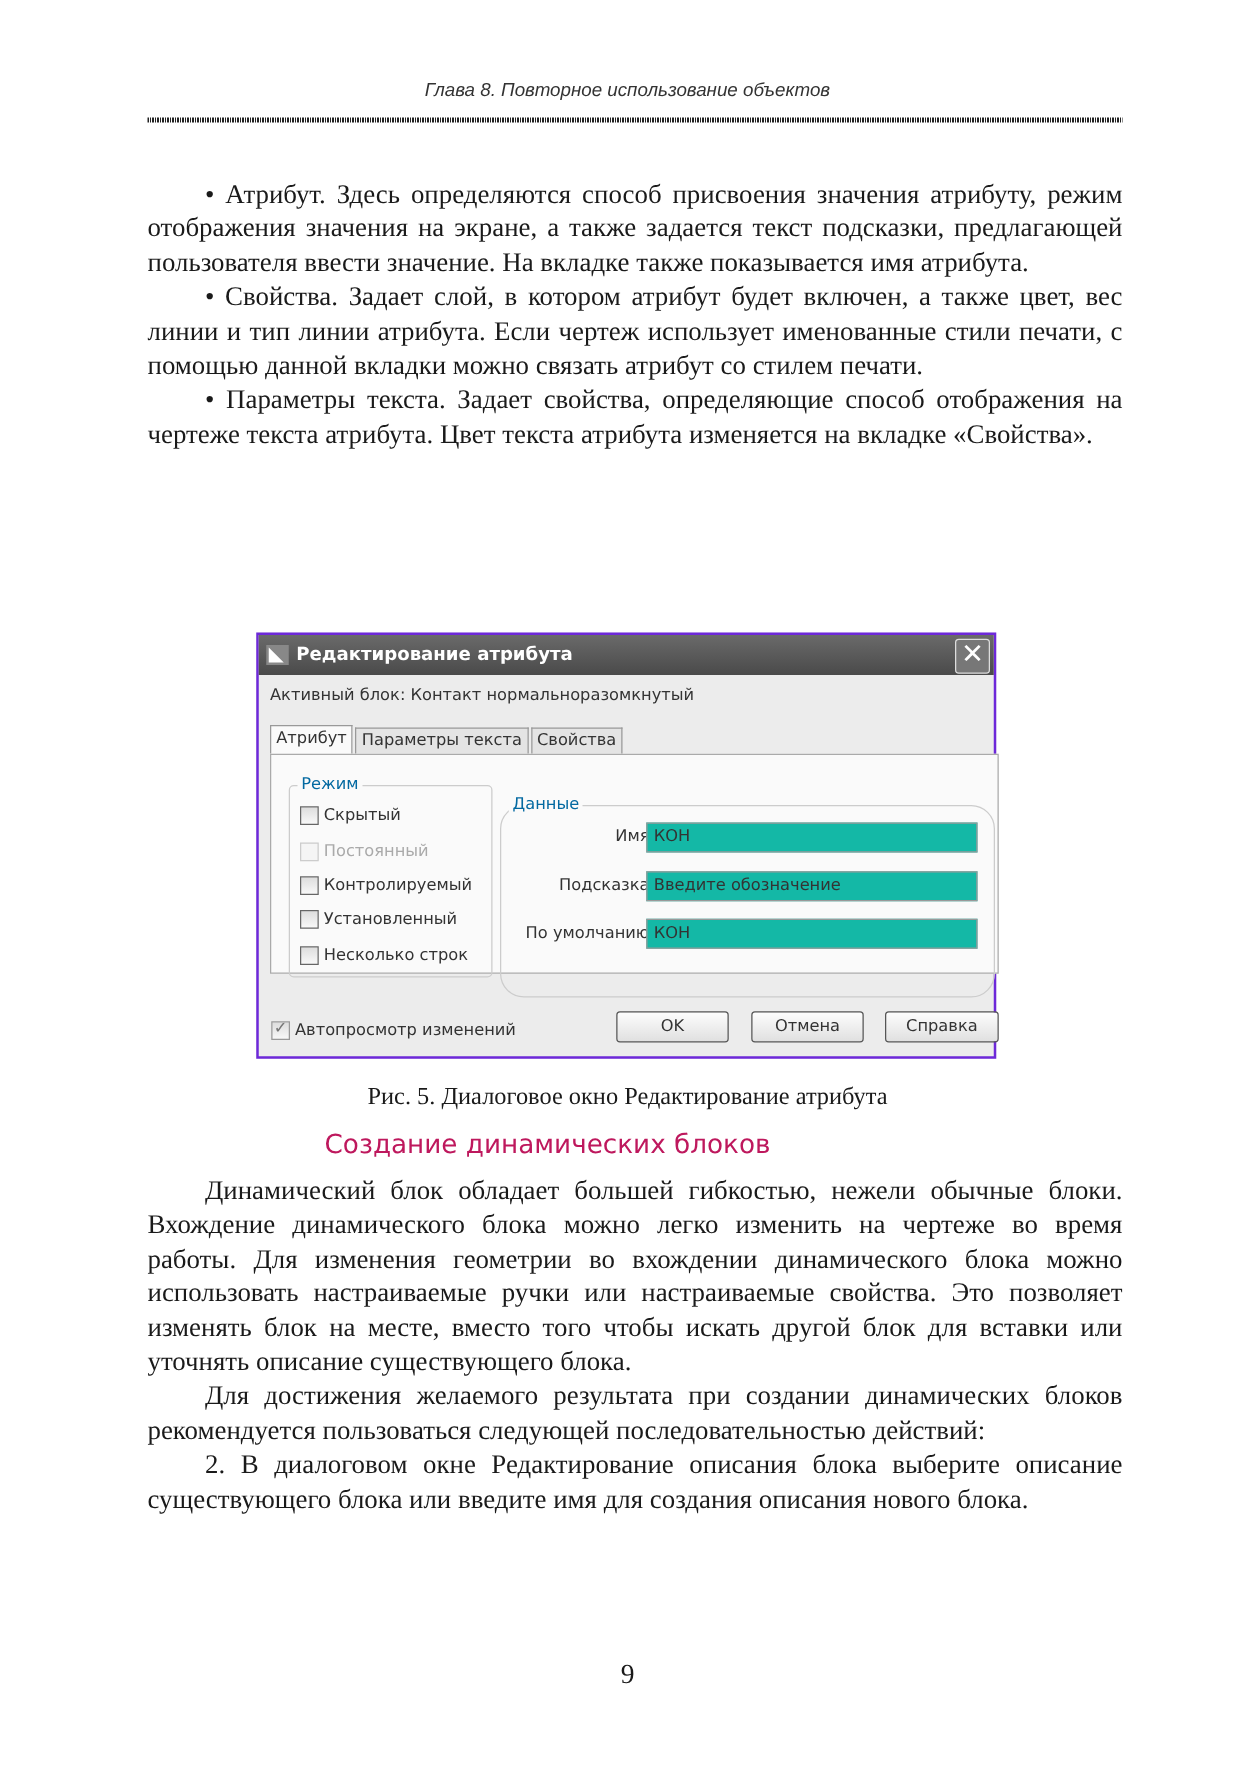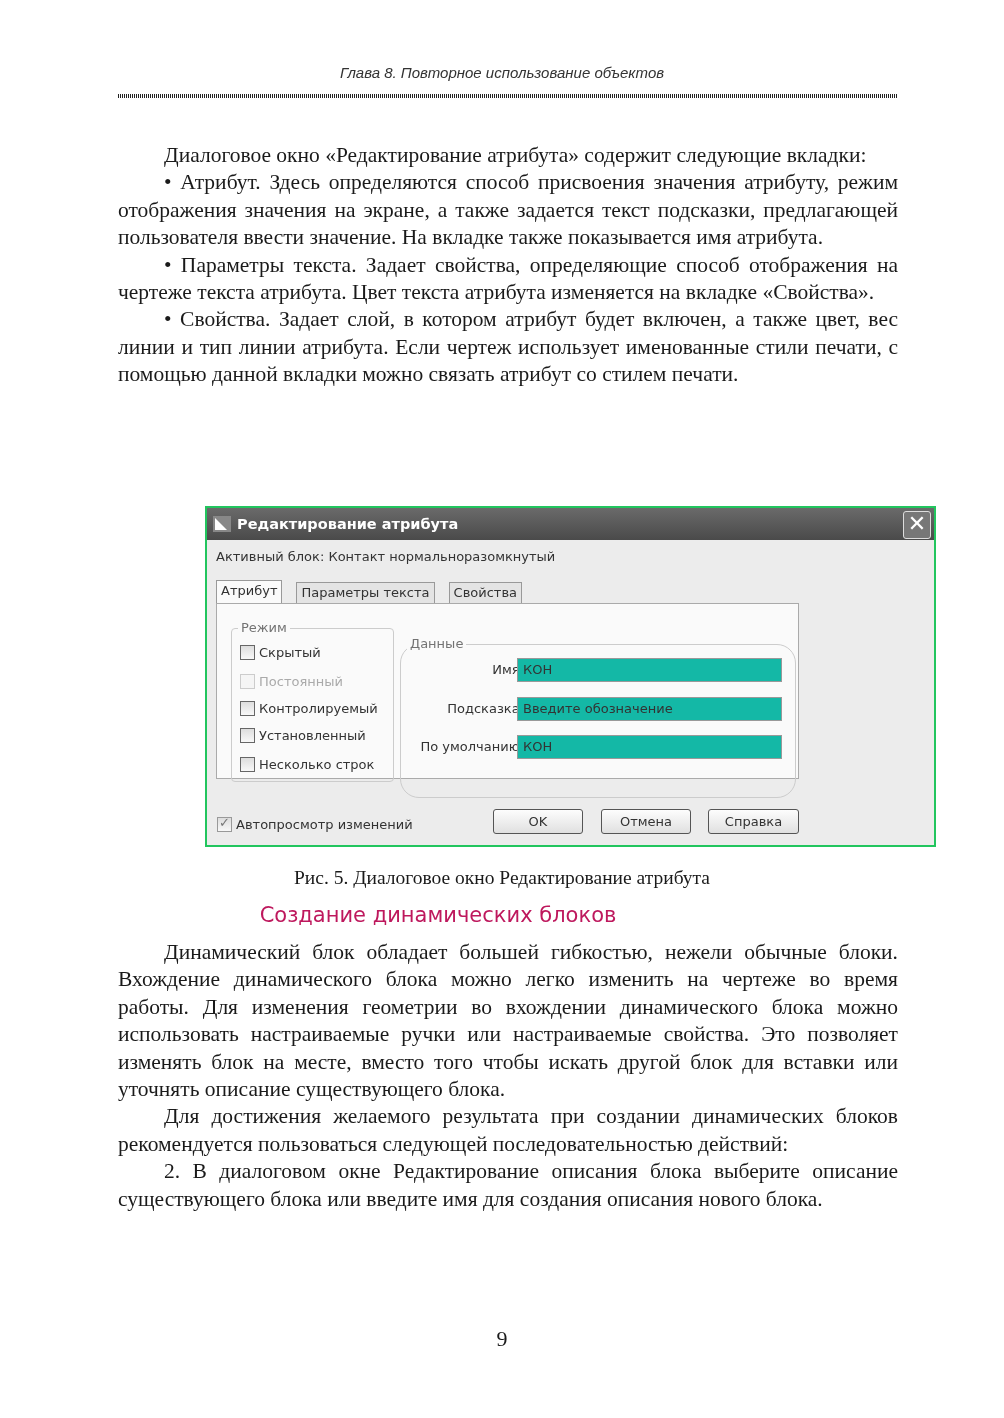--- a/index.html
+++ b/index.html
@@ -5,32 +5,32 @@
   html, body { margin:0; padding:0; background:#fff; }
   body { width:1004px; height:1418px; position:relative; overflow:hidden; font-family:"Liberation Serif", serif; color:#1a1a1a; }
   .running-head { position:absolute; left:0; top:64px; width:1004px; text-align:center; font-family:"Liberation Sans", sans-serif; font-style:italic; font-size:15px; color:#333; }
   .rule { position:absolute; left:118px; top:94px; width:780px; height:4px;
     background: repeating-linear-gradient(90deg, #222 0 1px, #fff 1px 2px); }
   .body-text { position:absolute; left:118px; width:780px; font-size:21.5px; line-height:27.4px; text-align:justify; }
   .body-text p { margin:0; text-indent:46px; }
   #sec1 { top:142px; }
   #sec2 { top:939px; }
   
-  .dialog { position:absolute; left:205px; top:506px; width:731px; height:341px; background:#ececec; border:2px solid #22c55e; box-sizing:border-box; font-family:"DejaVu Sans", sans-serif; font-size:13px; color:#333; }
+  .dialog { position:absolute; left:205px; top:506px; width:592px; height:341px; background:#ececec; border:2px solid #6d28d9; box-sizing:border-box; font-family:"DejaVu Sans", sans-serif; font-size:13px; color:#333; }
   .titlebar { height:32px; background:linear-gradient(#6a6a6a,#4a4a4a); color:#fff; font-weight:bold; font-size:14.5px; display:flex; align-items:center; padding-left:6px; position:relative; }
   .app-icon { width:18px; height:16px; margin-right:6px; background:#888; position:relative; }
   .app-icon::after { content:""; position:absolute; left:2px; top:2px; border-left:12px solid #fff; border-top:12px solid transparent; }
   .close-btn { position:absolute; right:3px; top:3px; width:26px; height:26px; border:1px solid #ddd; border-radius:3px; background:#777; color:#fff; font-size:22px; line-height:24px; text-align:center; font-weight:bold; }
   .active-block { position:absolute; left:9px; top:41px; }
   .tabs { position:absolute; left:9px; top:72px; display:flex; }
-  .tab { border:1px solid #999; border-bottom:none; padding:2px 4px; background:#e4e4e4; margin-right:14px; margin-top:2px; }
+  .tab { border:1px solid #999; border-bottom:none; padding:2px 4px; background:#e4e4e4; margin-right:2px; margin-top:2px; }
   .tab.active { background:#fafafa; margin-top:0; padding-bottom:5px; }
   .tab-panel { position:absolute; left:9px; top:95px; width:583px; height:176px; background:#fafafa; border:1px solid #aaa; box-sizing:border-box; }
   .group { position:absolute; border:1px solid #ccc; border-radius:4px; }
-  .group-title { position:absolute; top:-9px; left:6px; background:#fafafa; padding:0 3px; color:#737373; }
+  .group-title { position:absolute; top:-9px; left:6px; background:#fafafa; padding:0 3px; color:#0369a1; }
   #mode-group { left:14px; top:24px; width:161px; height:152px; }
   #data-group { left:183px; top:40px; width:394px; height:152px;border-radius:19px; }
   .cb-row { position:absolute; left:8px; display:flex; align-items:center; }
   .cb { width:15px; height:15px; border:1px solid #666; background:linear-gradient(#ddd,#f8f8f8); margin-right:4px; box-sizing:border-box; }
   .cb.disabled { border-color:#ccc; background:#f5f5f5; }
   .disabled-text { color:#aaa; }
   .field-row { position:absolute; left:0; width:394px; height:24px; }
   .field-label { position:absolute; right:271px; top:4px; white-space:nowrap; }
   .field-input { position:absolute; left:116px; top:0; width:265px; height:24px; border:1px solid #999; background:#14b8a6; box-sizing:border-box; padding:3px 5px; font-size:13px; }
   .autopreview { position:absolute; left:10px; top:309px; display:flex; align-items:center; }
@@ -44,24 +44,23 @@
   .heading { position:absolute; left:0; top:903px; width:876px; text-align:center; font-family:"DejaVu Sans", sans-serif; font-size:21px; color:#be185d; }
   .page-number { position:absolute; left:0; top:1326px; width:1004px; text-align:center; font-size:22px; }
 </style>
 </head>
 <body>
 
 <div class="running-head">Глава 8. Повторное использование объектов</div>
 <div class="rule"></div>
 
 <div class="body-text" id="sec1">
-  <p>Диалоговое окно «Редактирование атрибута» содержит следующие вкладки:</p>
   <p>• Атрибут. Здесь определяются способ присвоения значения атрибуту, режим отображения значения на экране, а также задается текст подсказки, предлагающей пользователя ввести значение. На вкладке также показывается имя атрибута.</p>
+  <p>• Свойства. Задает слой, в котором атрибут будет включен, а также цвет, вес линии и тип линии атрибута. Если чертеж использует именованные стили печати, с помощью данной вкладки можно связать атрибут со стилем печати.</p>
   <p>• Параметры текста. Задает свойства, определяющие способ отображения на чертеже текста атрибута. Цвет текста атрибута изменяется на вкладке «Свойства».</p>
-  <p>• Свойства. Задает слой, в котором атрибут будет включен, а также цвет, вес линии и тип линии атрибута. Если чертеж использует именованные стили печати, с помощью данной вкладки можно связать атрибут со стилем печати.</p>
 </div>
 
 <div class="dialog">
   <div class="titlebar">
     <span class="app-icon"></span>
     <span>Редактирование атрибута</span>
     <span class="close-btn">✕</span>
   </div>
   <div class="active-block">Активный блок: Контакт нормальноразомкнутый</div>
   <div class="tabs">

